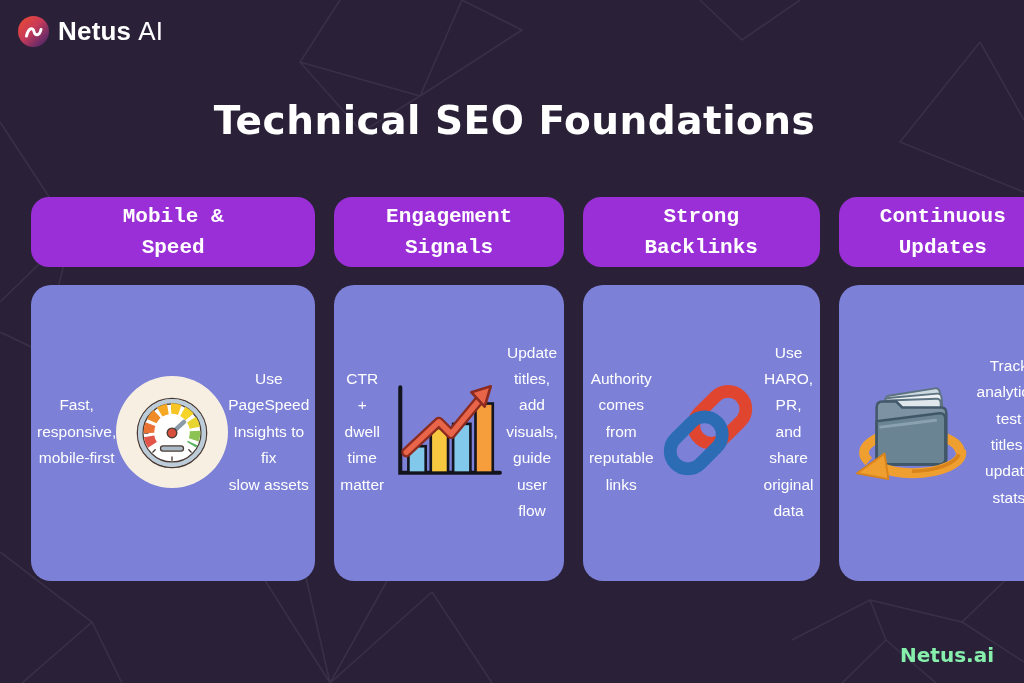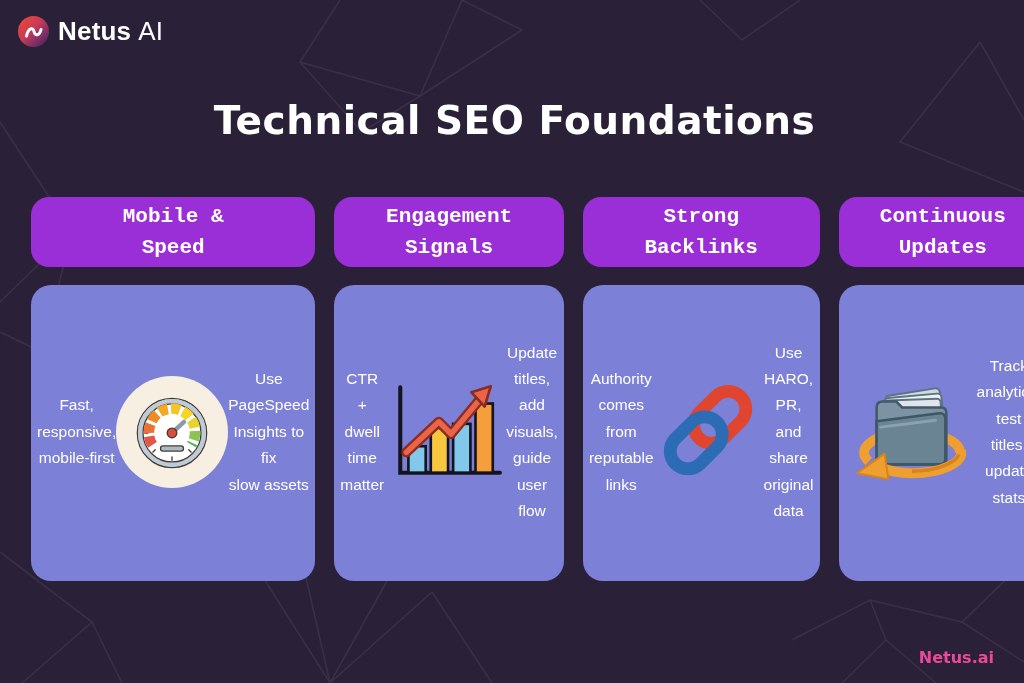--- a/index.html
+++ b/index.html
@@ -51,21 +51,21 @@
 
   .icon-wrap { display:flex; align-items:center; justify-content:center; flex:1; }
   .cream-circle {
     width:112px; height:112px; border-radius:50%; background:#f8efe3;
     display:flex; align-items:center; justify-content:center;
   }
 
   
   .watermark {
     position:absolute; right:30px; bottom:16px; z-index:2;
-    font-size:16px; font-weight:700; color:#ec4899;
+    font-size:20px; font-weight:700; color:#86efac;
     font-family:"DejaVu Sans", sans-serif;
     margin-left:40px;
   }
 </style>
 </head>
 <body>
 
 <svg class="mesh" width="1024" height="683" viewBox="0 0 1024 683">
   <g fill="none" stroke="rgba(255,255,255,0.07)" stroke-width="1.6">
     <path d="M340,0 L300,62 L420,96 L462,0 M420,96 L522,30 L462,0 M300,62 L362,132 L420,96"></path>

